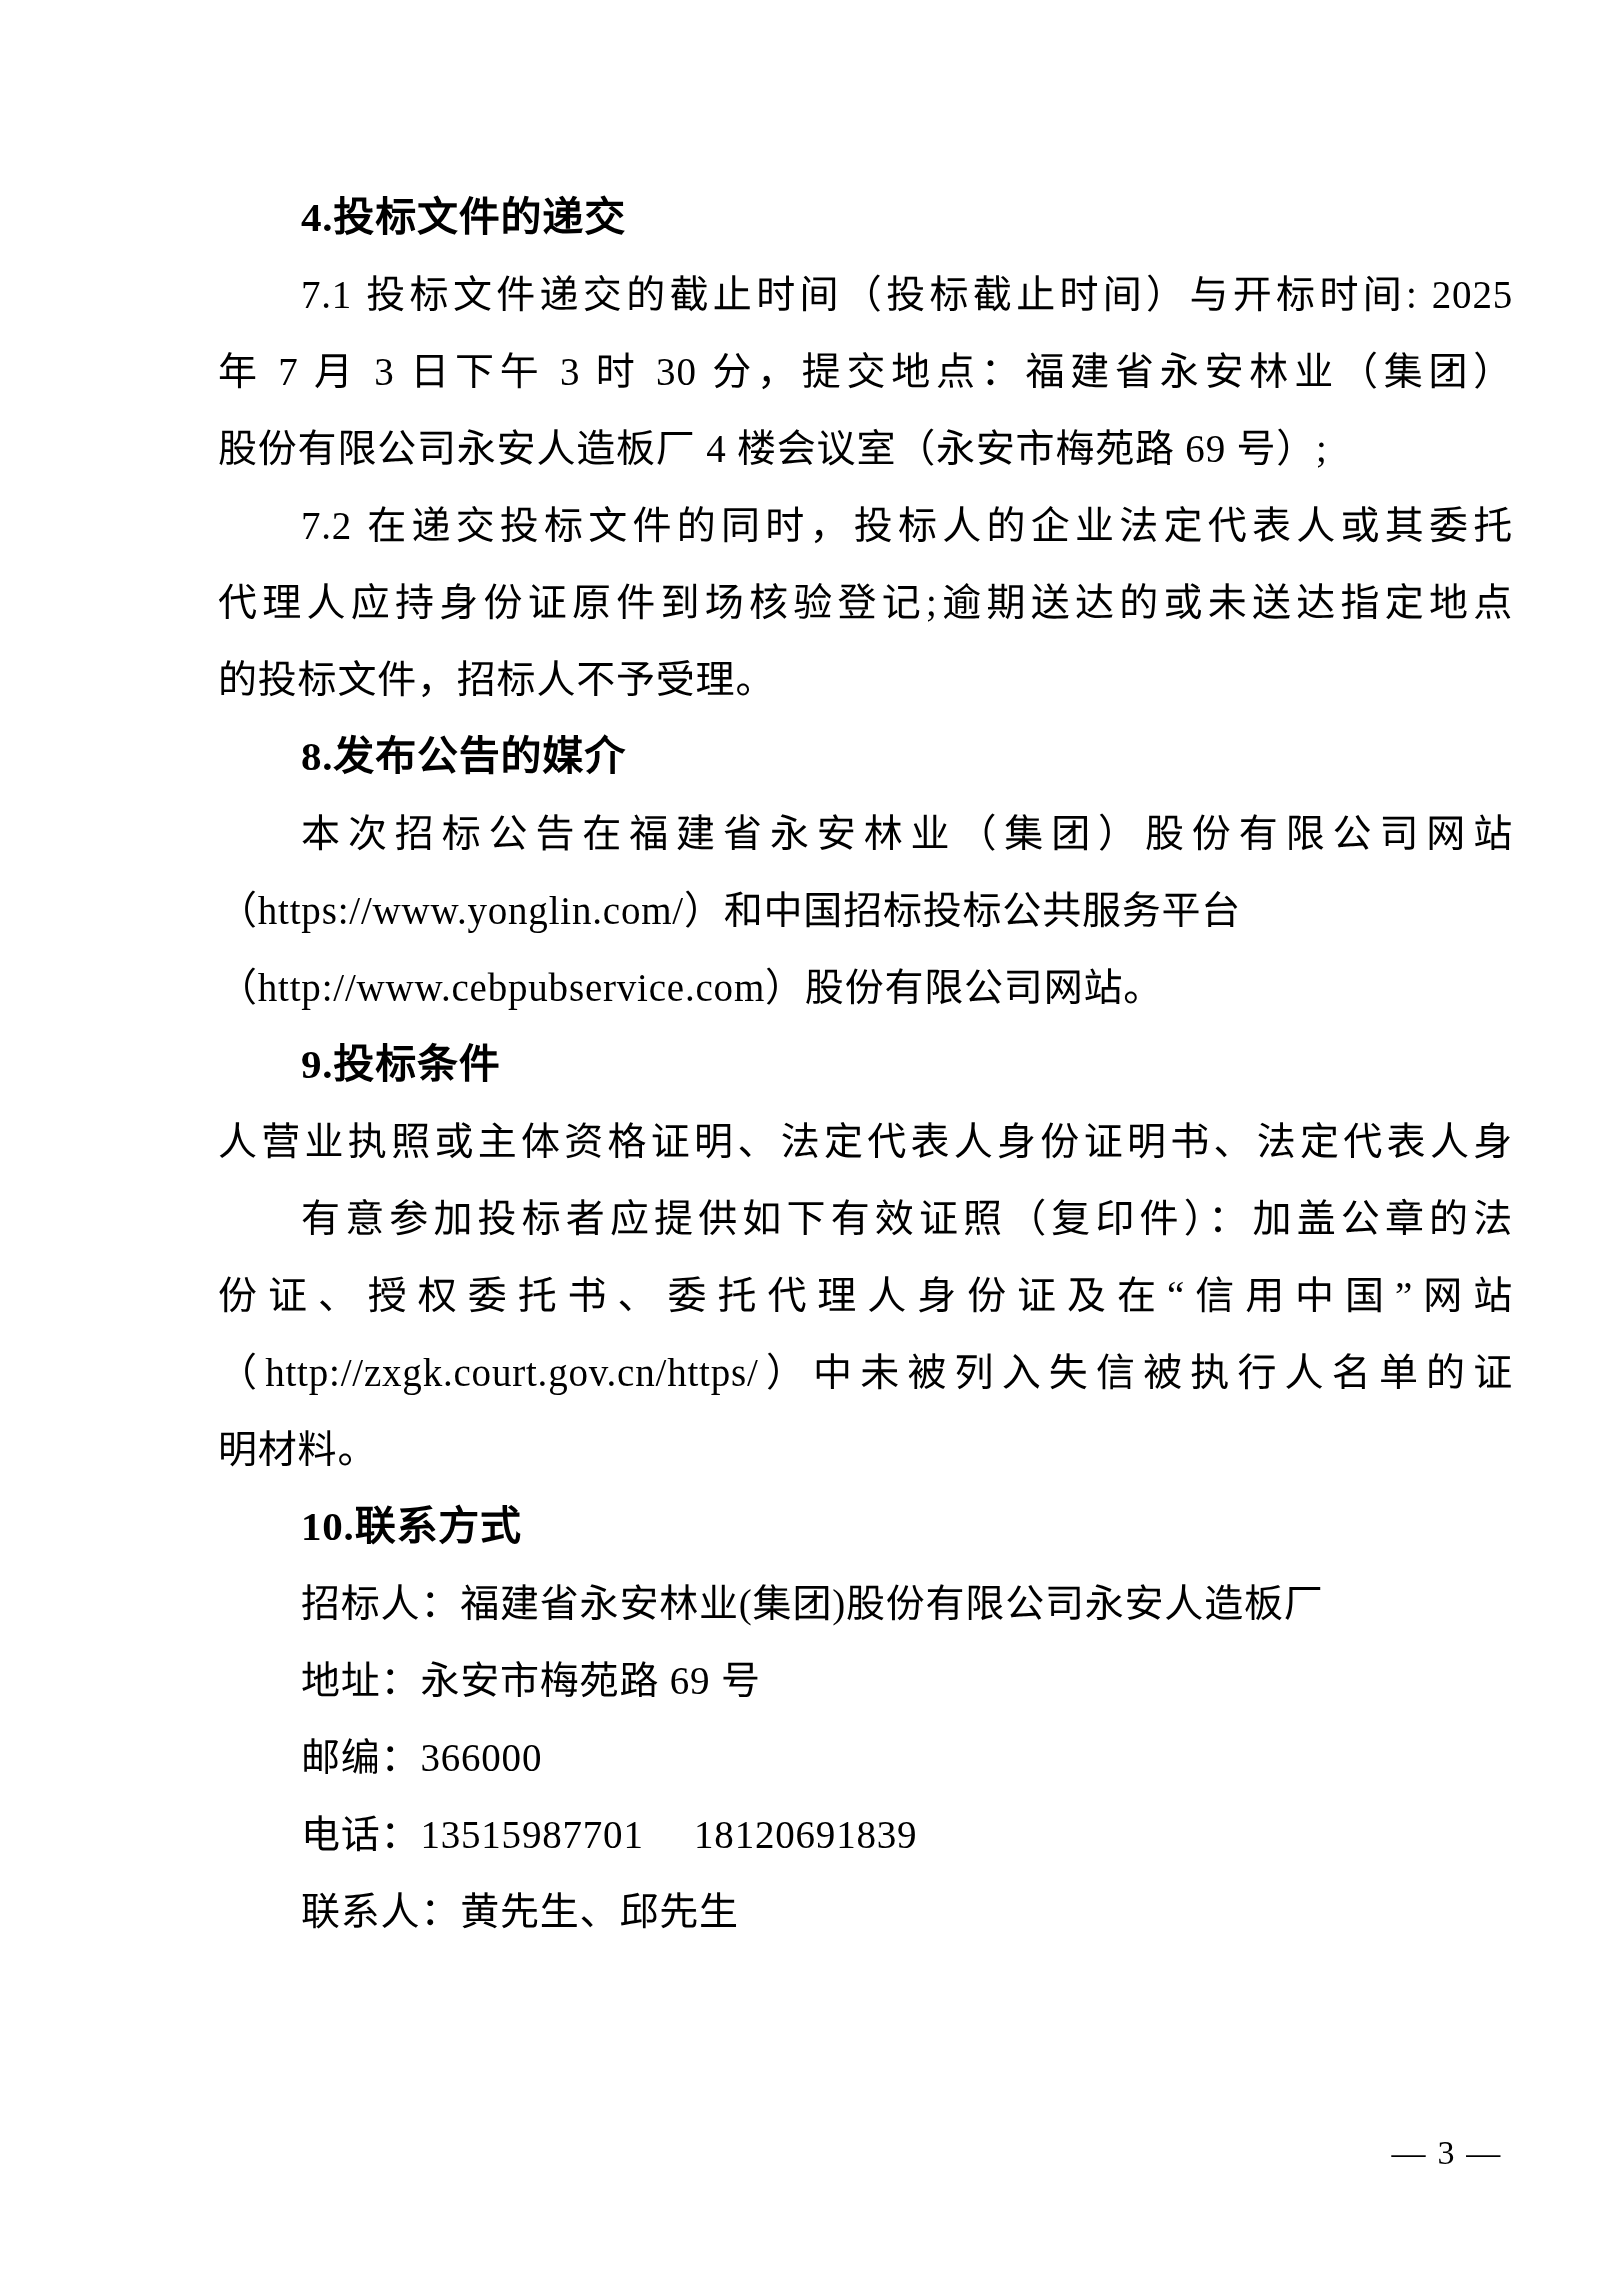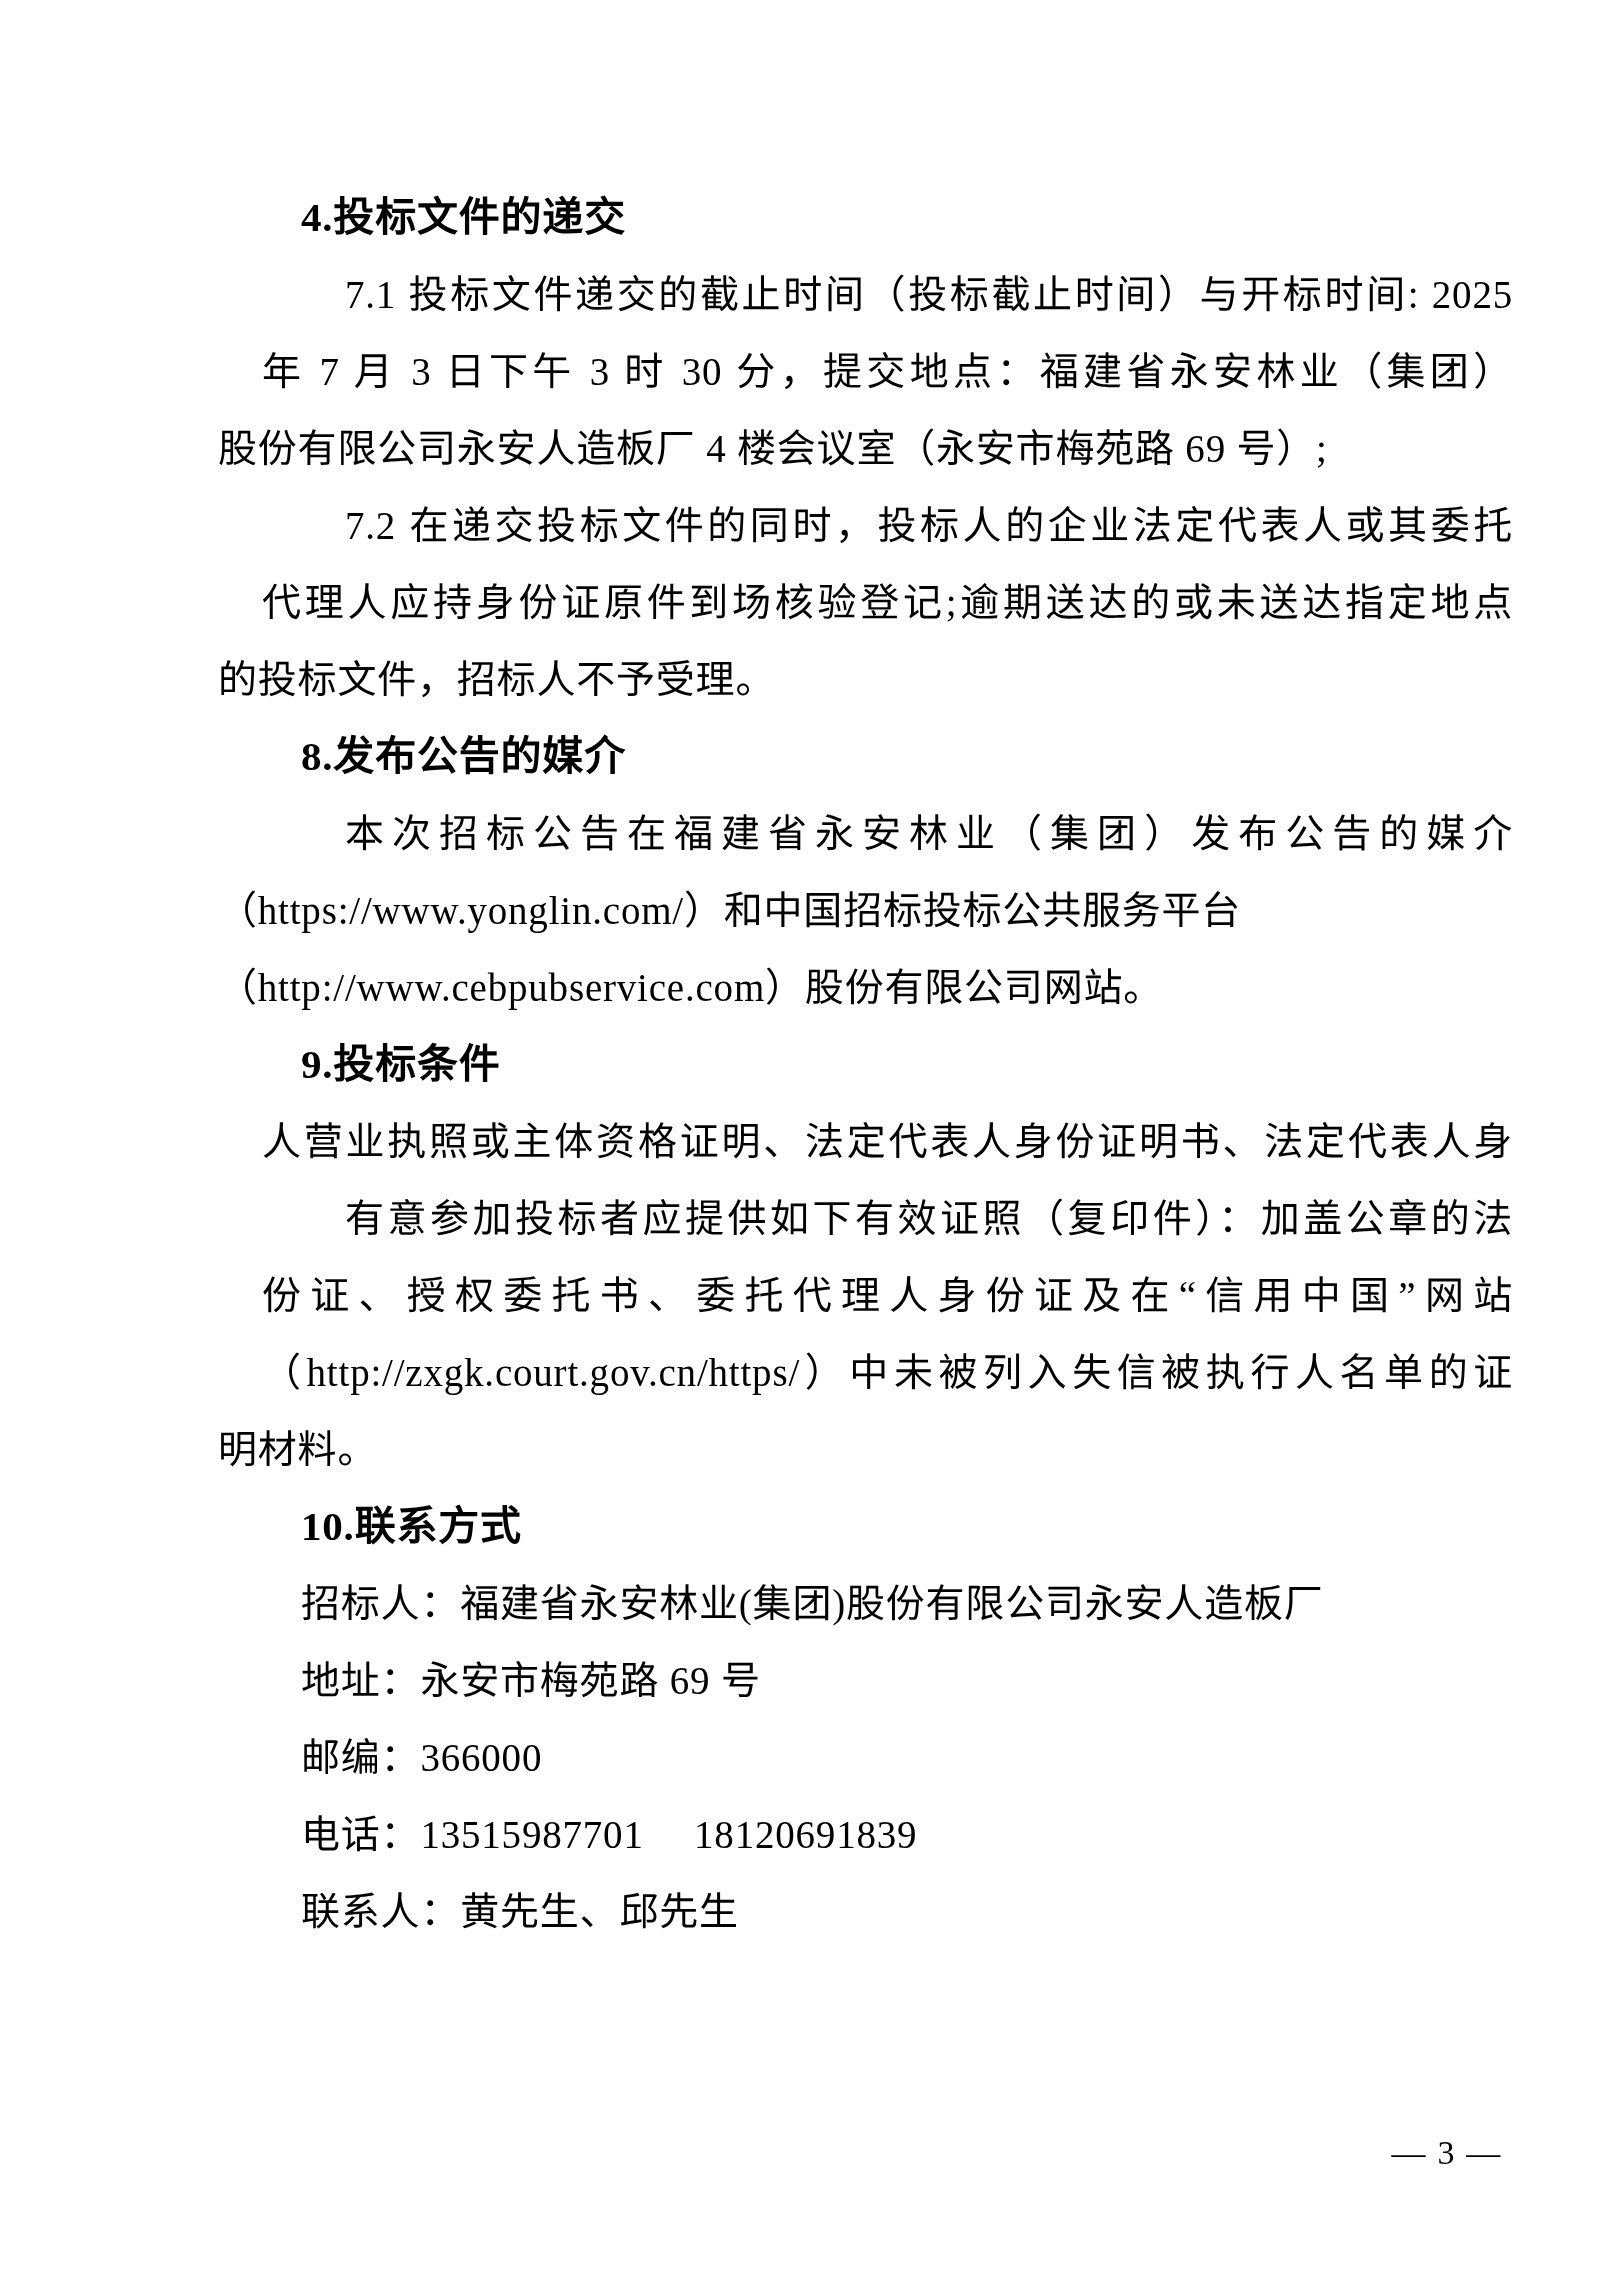--- a/index.html
+++ b/index.html
@@ -34,21 +34,20 @@
     font-size: 41px;
     text-indent: 83px;
   }
   .indent {
     text-indent: 83px;
   }
   .fill {
     text-align: justify;
     text-align-last: justify;
     text-justify: distribute;
-    margin-left: 44px;
   }
   .page-number {
     position: absolute;
     top: 2132px;
     right: 121px;
     font-size: 34px;
     line-height: 41px;
     letter-spacing: 1.7px;
   }
 </style>
@@ -62,21 +61,21 @@
   <p class="line indent fill">7.1 投标文件递交的截止时间（投标截止时间）与开标时间: 2025</p>
   <p class="line fill">年 7 月 3 日下午 3 时 30 分，提交地点：福建省永安林业（集团）</p>
   <p class="line">股份有限公司永安人造板厂 4 楼会议室（永安市梅苑路 69 号）;</p>
 
   <p class="line indent fill">7.2 在递交投标文件的同时，投标人的企业法定代表人或其委托</p>
   <p class="line fill">代理人应持身份证原件到场核验登记;逾期送达的或未送达指定地点</p>
   <p class="line">的投标文件，招标人不予受理。</p>
 
   <h2 class="line heading">8.发布公告的媒介</h2>
 
-  <p class="line indent fill">本次招标公告在福建省永安林业（集团）发布公告的媒介</p>
+  <p class="line indent fill">本次招标公告在福建省永安林业（集团）股份有限公司网站</p>
   <p class="line">（https://www.yonglin.com/）和中国招标投标公共服务平台</p>
   <p class="line">（http://www.cebpubservice.com）股份有限公司网站。</p>
 
   <h2 class="line heading">9.投标条件</h2>
 
   <p class="line fill">人营业执照或主体资格证明、法定代表人身份证明书、法定代表人身</p>
   <p class="line indent fill">有意参加投标者应提供如下有效证照（复印件）：加盖公章的法</p>
   <p class="line fill">份证、授权委托书、委托代理人身份证及在“信用中国”网站</p>
   <p class="line fill">（http://zxgk.court.gov.cn/https/）中未被列入失信被执行人名单的证</p>
   <p class="line">明材料。</p>

